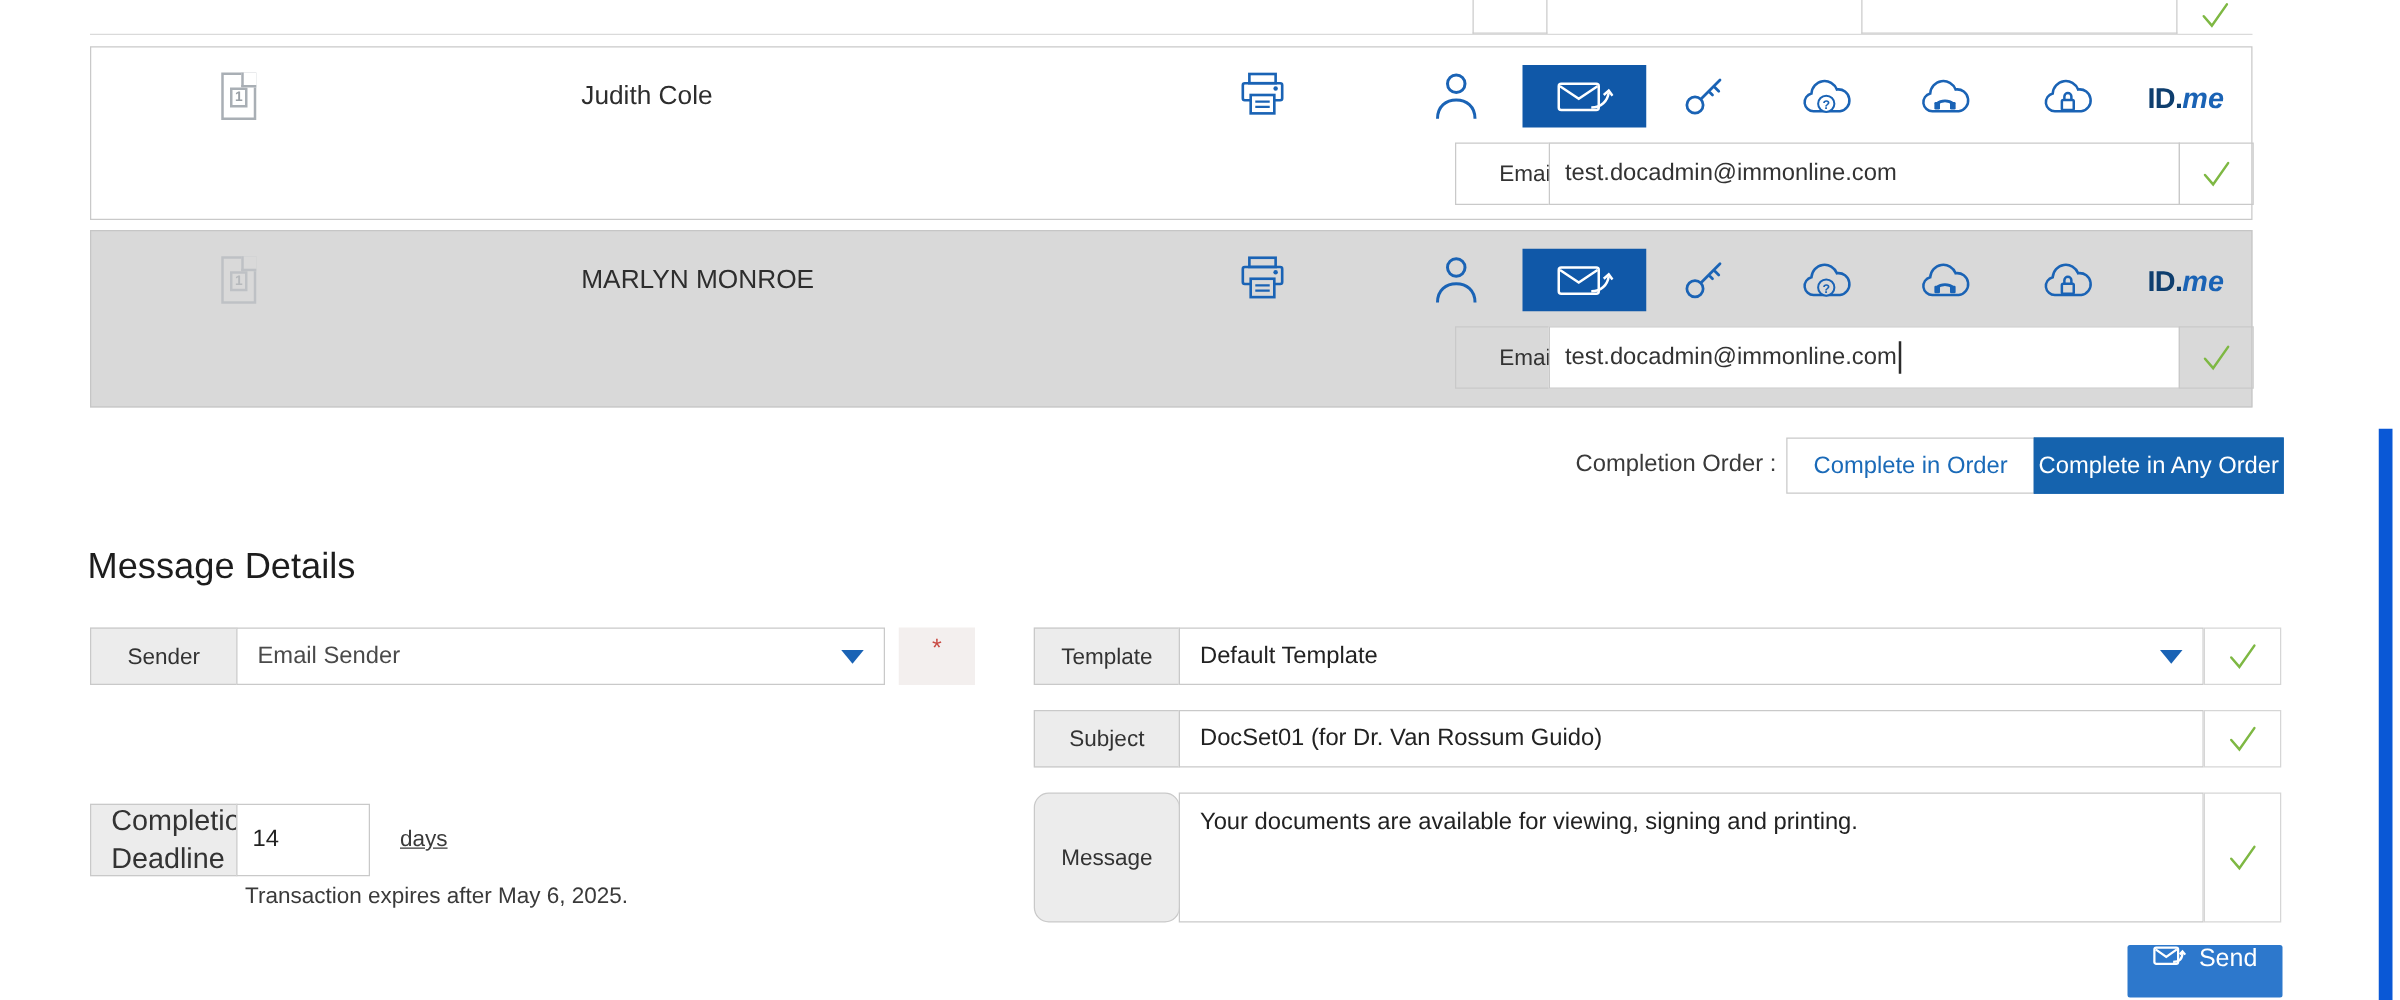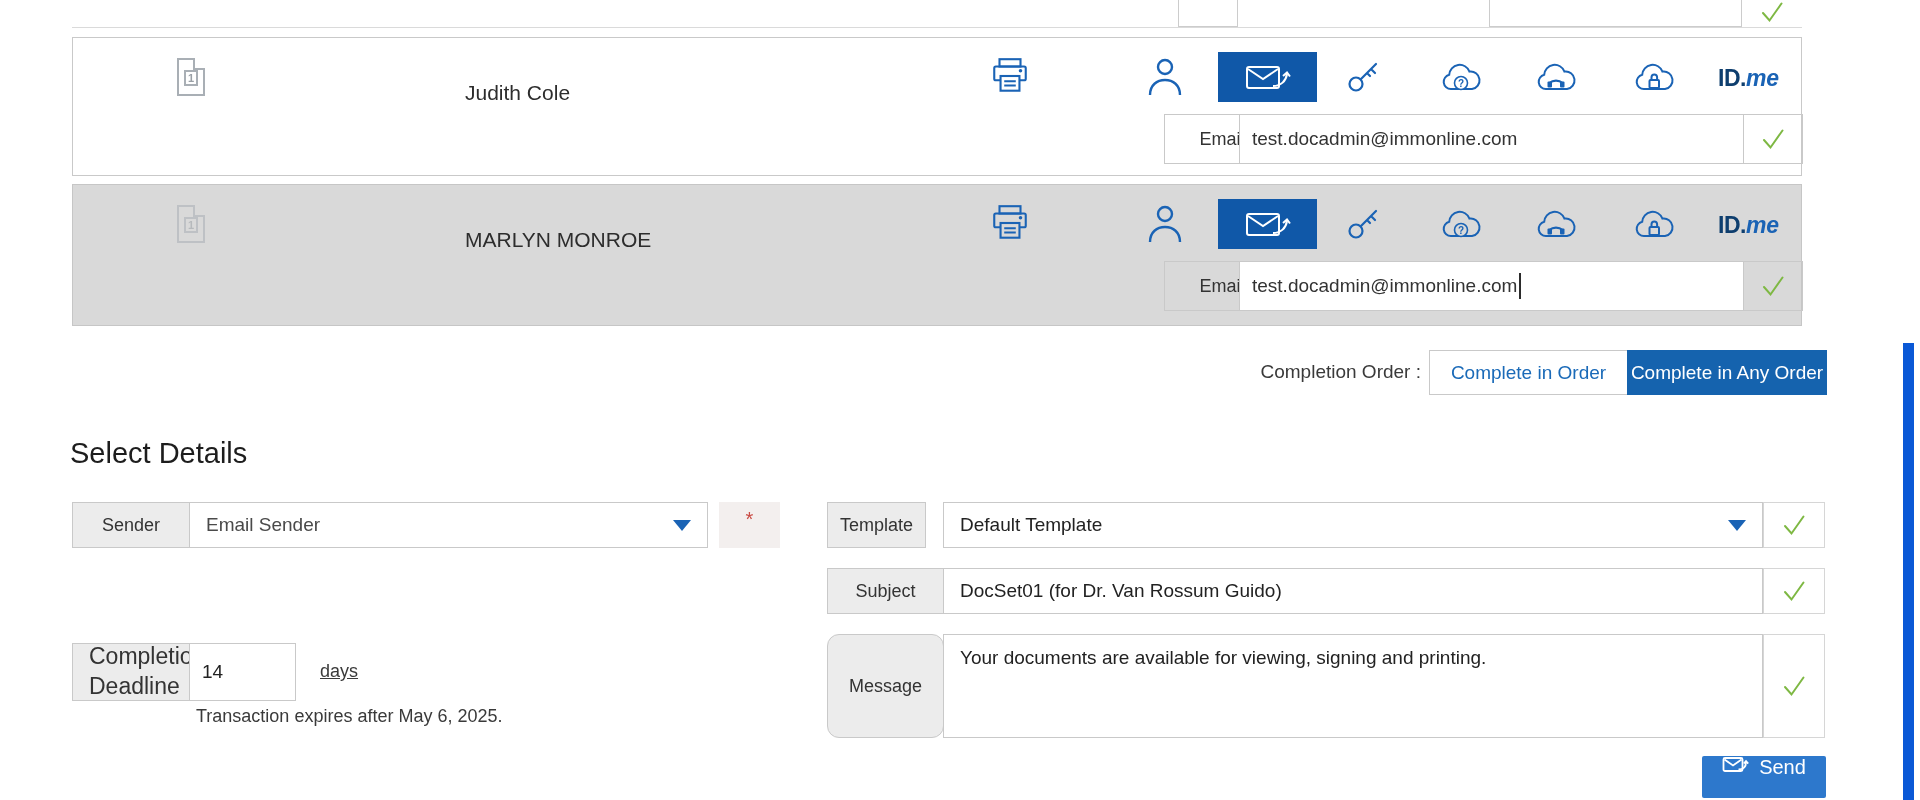--- a/index.html
+++ b/index.html
@@ -24,21 +24,21 @@
   .row-1 { top: 184px; height: 142px; background: #d9d9d9; border-color: #c6c6c6; }
 
   .doc-icon { position: absolute; left: 104px; top: 20px; width: 32px; height: 42px; }
   .row-1 .doc-icon { opacity: .55; }
   .doc-page { width: 28px; height: 38px; border: 2px solid #a9afb5; background: #fff; position: relative; }
   .doc-page::before { content: ""; position: absolute; top: -2px; right: -2px; width: 10px; height: 10px; background: #fff; border-left: 2px solid #a9afb5; border-bottom: 2px solid #a9afb5; }
   .row-1 .doc-page, .row-1 .doc-num { background: transparent; }
   .row-1 .doc-page::before { background: #d9d9d9; }
   .doc-num { position: absolute; left: 5px; top: 10px; width: 14px; height: 16px; border: 2px solid #a9afb5; font-size: 11px; font-weight: bold; color: #9aa0a6; display: flex; align-items: center; justify-content: center; background: #fff; }
 
-  .recipient-name { position: absolute; left: 392px; top: 27px; font-size: 21px; color: #2d2d2d; margin-top: 16px; }
+  .recipient-name { position: absolute; left: 392px; top: 27px; font-size: 21px; color: #2d2d2d; }
 
   .icon-btn { position: absolute; background: none; border: none; padding: 0; cursor: pointer; line-height: 0; }
   .printer-btn { left: 916px; top: 18px; }
   .person-btn { left: 1072px; top: 17px; }
   .envelope-btn { left: 1145px; top: 14px; width: 99px; height: 50px; background: #1058a8; display: flex; align-items: center; justify-content: center; }
   .key-btn { left: 1271px; top: 19px; }
   .cloudq-btn { left: 1366px; top: 25px; }
   .cloudp-btn { left: 1461px; top: 25px; }
   .cloudl-btn { left: 1559px; top: 25px; }
   .idme-btn { left: 1645px; top: 27px; width: 90px; text-align: left; line-height: normal; }
@@ -56,21 +56,21 @@
   .co-btn { position: absolute; top: 350px; height: 45px; font-size: 19px; font-family: inherit; cursor: pointer; }
   .co-order { left: 1429px; width: 199px; background: #fff; border: 1px solid #c9c9c9; color: #1a6ab8; }
   .co-any { left: 1627px; width: 200px; background: #1563ae; border: 1px solid #1563ae; color: #fff; }
 
   
   .md-heading { position: absolute; left: 70px; top: 437px; font-size: 29px; font-weight: 500; color: #1d1d1d; }
 
   .form-label { position: absolute; background: #ececec; border: 1px solid #c9c9c9; display: flex; align-items: center; justify-content: center; font-size: 18px; color: #333; }
   .sender-label   { left: 72px;  top: 502px; width: 118px; height: 46px; }
   .deadline-label { left: 72px;  top: 643px; width: 118px; height: 58px; justify-content: flex-start; padding-left: 16px; font-size: 23px; line-height: 1.3; }
-  .template-label { left: 827px; top: 502px; width: 99px; height: 46px; }
+  .template-label { left: 827px; top: 502px; width: 117px; height: 46px; }
   .subject-label  { left: 827px; top: 568px; width: 117px; height: 46px; }
   .message-label  { left: 827px; top: 634px; width: 117px; height: 104px; border-radius: 12px; }
 
   .field { position: absolute; background: #fff; border: 1px solid #c9c9c9; font-size: 19px; color: #222; font-family: inherit; }
   .sender-select { left: 189px; top: 502px; width: 519px; height: 46px; display: flex; align-items: center; padding-left: 16px; color: #4a4a4a; cursor: pointer; }
   .dd-arrow { position: absolute; right: 16px; top: 50%; margin-top: -5px; width: 0; height: 0; border-left: 9px solid transparent; border-right: 9px solid transparent; border-top: 11px solid #1a63b5; }
   .required-box { position: absolute; left: 719px; top: 502px; width: 61px; height: 46px; background: #f3efee; display: flex; align-items: flex-start; justify-content: center; }
   .required-box span { color: #c94a43; font-size: 20px; margin-top: 12px; line-height: 10px; }
 
   .deadline-input { left: 189px; top: 643px; width: 107px; height: 58px; padding-left: 12px; }
@@ -263,21 +263,21 @@
       <svg viewBox="0 0 24 22" width="24" height="22">
           <path d="M3 12 L9.5 19.5 L21.5 2.5" fill="none" stroke="#7eb843" stroke-width="2" stroke-linecap="round"></path>
         </svg>
     </div>
   </div>
 
   <div class="co-label">Completion Order :</div>
   <button class="co-btn co-order">Complete in Order</button>
   <button class="co-btn co-any">Complete in Any Order</button>
 
-  <div class="md-heading">Select Details</div>
+  <div class="md-heading">Message Details</div>
 
   <div class="form-label sender-label">Sender</div>
   <div class="field sender-select">
     <span>Email Sender</span>
     <span class="dd-arrow"></span>
   </div>
   <div class="required-box">
     <span>*</span>
   </div>
 

